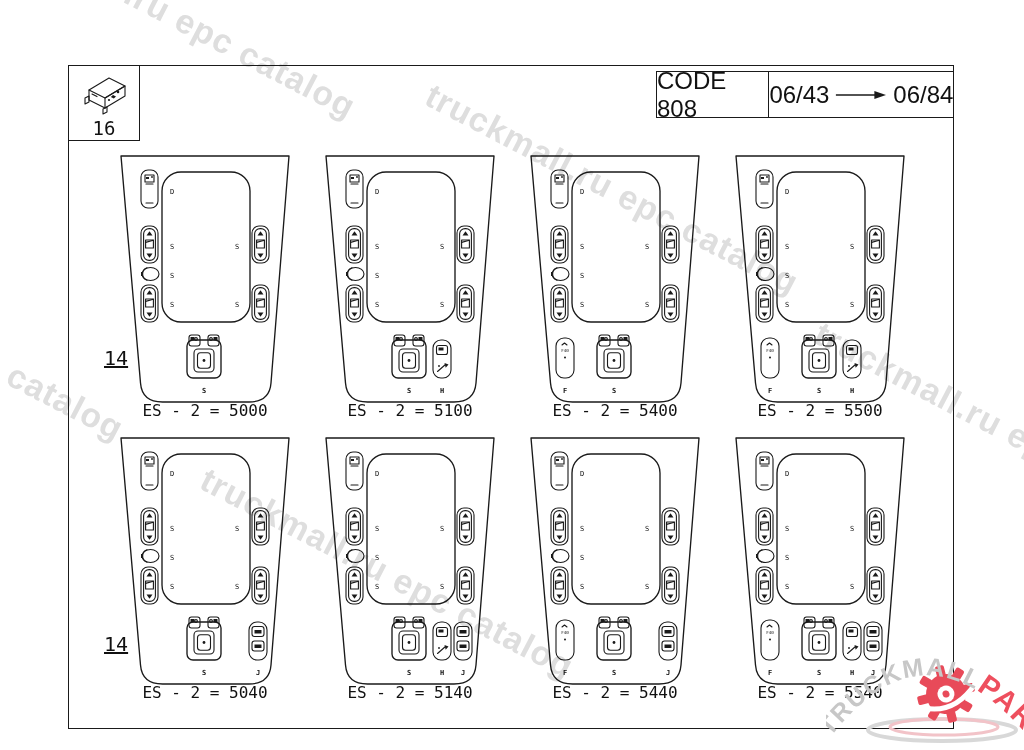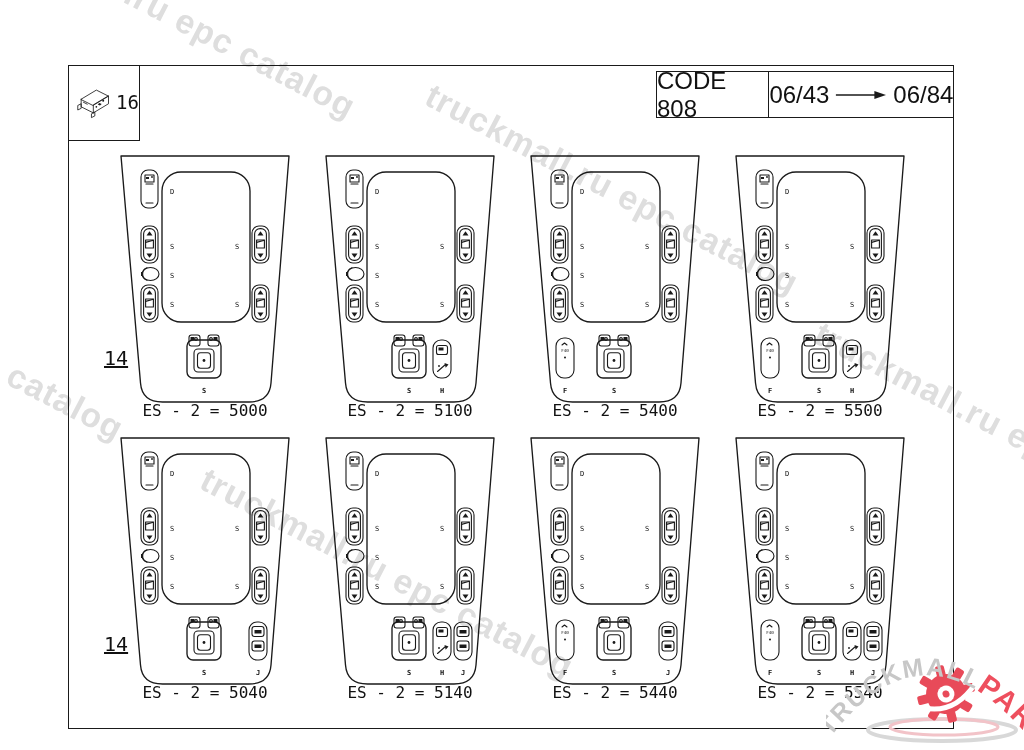--- a/index.html
+++ b/index.html
@@ -6,21 +6,21 @@
   .page{position:relative;width:1024px;height:750px;background:#ffffff;overflow:hidden;
         font-family:"DejaVu Sans Mono", monospace;}
 
   
   .frame{position:absolute;left:68px;top:65px;width:886px;height:664px;
          border:1.6px solid #1a1a1a;box-sizing:border-box;z-index:1;}
 
   
   .refbox{position:absolute;left:68px;top:65px;width:72px;height:76px;
           border:1.6px solid #1a1a1a;box-sizing:border-box;z-index:2;background:#fff;
-          display:flex;flex-direction:row;align-items:center;justify-content:flex-end;}
+          display:flex;flex-direction:column;align-items:center;justify-content:flex-end;}
   .refnum{font:19px "DejaVu Sans Mono",monospace;color:#111;line-height:1;margin-bottom:2px;}
 
   
   .header{position:absolute;left:656px;top:71px;display:flex;z-index:3;}
   .hcell{border:1.6px solid #1a1a1a;background:#fff;height:47px;box-sizing:border-box;
          display:flex;align-items:center;justify-content:center;
          font-family:"Liberation Sans", sans-serif;font-size:24px;color:#111;}
   .hcode{width:114px;}
   .hdate{width:186px;margin-left:-1.6px;gap:6px;}
 

